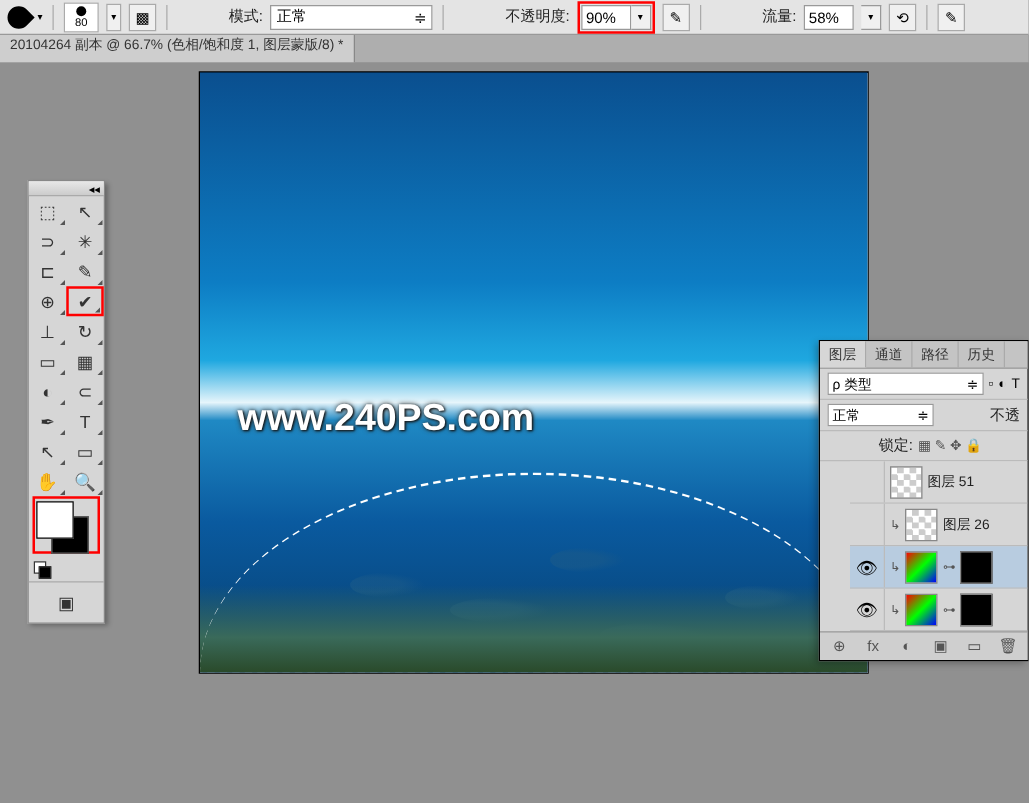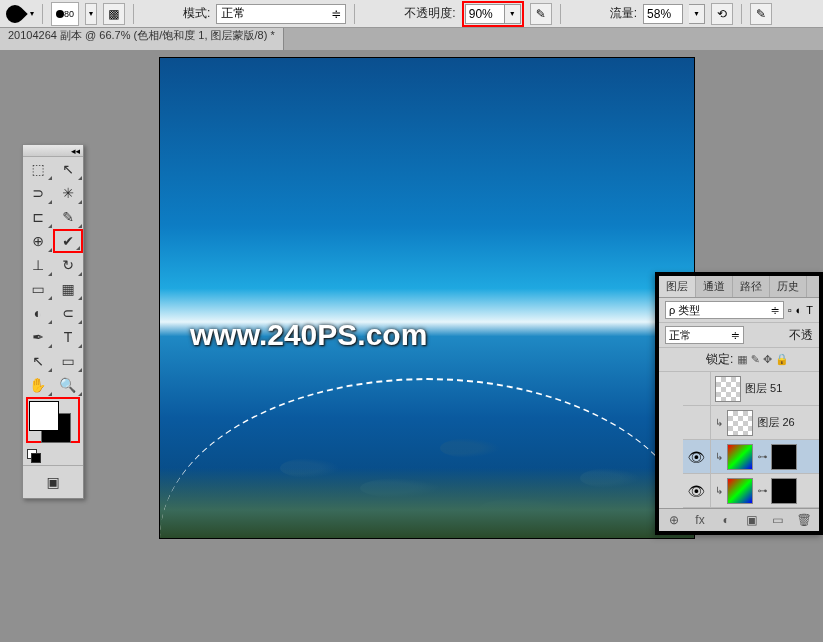--- a/index.html
+++ b/index.html
@@ -1,21 +1,21 @@
 <!DOCTYPE html>
 <html><head>
 <meta charset="utf-8">
 <style>
 * { margin: 0; padding: 0; box-sizing: border-box; font-family: "Microsoft YaHei", Arial, sans-serif; }
 body { background: #909090; overflow: hidden; width: 823px; height: 642px; position: relative; }
 
 
 .options-bar { height: 28px; background: #e4e4e4; border-bottom: 1px solid #999; display: flex; align-items: center; padding: 0 6px; gap: 6px; font-size: 12px; }
 .tool-preset { width: 18px; height: 18px; background: #000; border-radius: 50% 0 50% 50%; transform: rotate(45deg); }
-.brush-preview { width: 28px; height: 24px; border: 1px solid #aaa; background: #fff; display: flex; flex-direction: row; align-items: center; justify-content: center; font-size: 9px; }
+.brush-preview { width: 28px; height: 24px; border: 1px solid #aaa; background: #fff; display: flex; flex-direction: column; align-items: center; justify-content: center; font-size: 9px; }
 .brush-dot { width: 8px; height: 8px; background: #000; border-radius: 50%; }
 .dd-arrow { width: 12px; height: 22px; border: 1px solid #aaa; background: #f0f0f0; display: flex; align-items: center; justify-content: center; font-size: 8px; }
 .icon-btn { width: 22px; height: 22px; border: 1px solid #aaa; background: #f0f0f0; display: flex; align-items: center; justify-content: center; font-size: 12px; }
 .divider { width: 1px; height: 20px; background: #aaa; margin: 0 2px; }
 .label { font-size: 12px; color: #222; margin-left: 41px; }
 .select-mode { width: 130px; height: 20px; border: 1px solid #999; background: #fff; font-size: 12px; padding: 0 4px; display: flex; align-items: center; justify-content: space-between; }
 .pct-input { width: 40px; height: 20px; border: 1px solid #999; background: #fff; font-size: 12px; padding: 0 3px; display: flex; align-items: center; }
 .dd-small { width: 16px; height: 20px; border: 1px solid #999; border-left: none; background: #f0f0f0; display: flex; align-items: center; justify-content: center; font-size: 8px; }
 .opacity-group { display: flex; align-items: center; border: 2px solid #f00; padding: 1px; }
 
@@ -42,21 +42,21 @@
 .color-swatches { padding: 6px; position: relative; height: 50px; }
 .fg-swatch { position: absolute; top: 4px; left: 6px; width: 30px; height: 30px; background: #fff; border: 1px solid #000; z-index: 2; }
 .bg-swatch { position: absolute; top: 16px; left: 18px; width: 30px; height: 30px; background: #000; border: 1px solid #666; }
 .swatches-box { border: 2px solid #f00; width: 54px; height: 46px; position: absolute; top: 0; left: 3px; }
 .mini-swap { position: absolute; bottom: 2px; left: 4px; width: 14px; height: 14px; }
 .mini-swap::before { content: ""; position: absolute; width: 8px; height: 8px; border: 1px solid #333; background: #fff; top: 0; left: 0; }
 .mini-swap::after { content: ""; position: absolute; width: 8px; height: 8px; border: 1px solid #333; background: #000; bottom: 0; right: 0; }
 .quickmask-row { display: flex; justify-content: center; padding: 4px 0; border-top: 1px solid #aaa; }
 
 
-.layers-panel { position: absolute; right: 0; top: 272px; width: 168px; background: #d6d6d6; border: 4px solid #000000; box-shadow: -2px 2px 6px rgba(0,0,0,0.3); font-size: 11px; }
+.layers-panel { position: absolute; right: 0; top: 272px; width: 168px; background: #d6d6d6; border: 1px solid #000000; box-shadow: -2px 2px 6px rgba(0,0,0,0.3); font-size: 11px; }
 .panel-tabs { display: flex; background: #c4c4c4; height: 22px; border-bottom: 1px solid #999; }
 .ptab { padding: 3px 7px; font-size: 11px; color: #333; border-right: 1px solid #aaa; }
 .ptab.active { background: #d6d6d6; }
 .panel-row { display: flex; align-items: center; padding: 3px 6px; gap: 4px; border-bottom: 1px solid #bbb; }
 .panel-select { flex: 1; height: 18px; border: 1px solid #999; background: #fff; font-size: 11px; padding: 0 3px; display: flex; align-items: center; justify-content: space-between; }
 .lock-icons { display: flex; gap: 3px; font-size: 11px; color: #555; }
 .layers-list { max-height: 180px; overflow: hidden; margin-left: 24px; }
 .layer-row { display: flex; align-items: center; height: 34px; border-bottom: 1px solid #bbb; background: #d6d6d6; }
 .layer-row.selected { background: #b8cce0; }
 .vis-col { width: 28px; height: 100%; display: flex; align-items: center; justify-content: center; border-right: 1px solid #bbb; font-size: 14px; }

